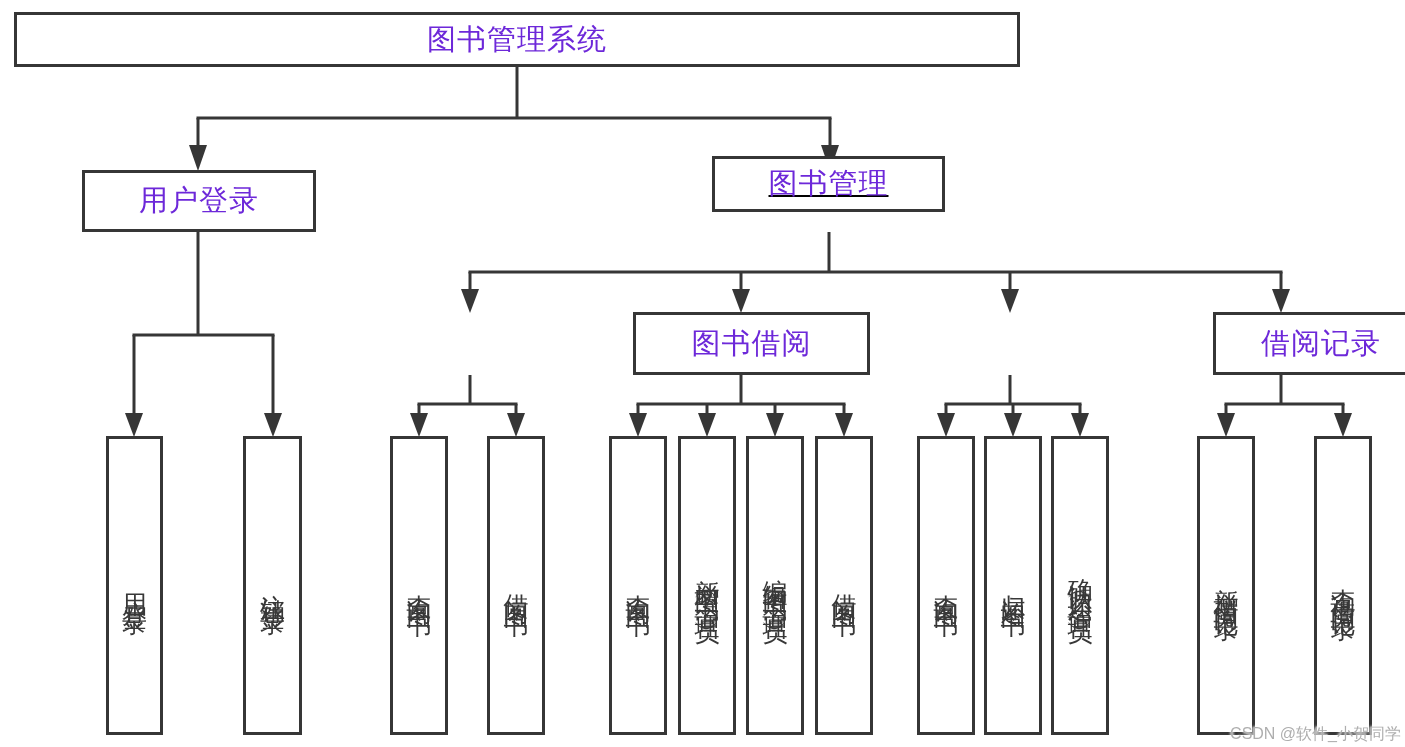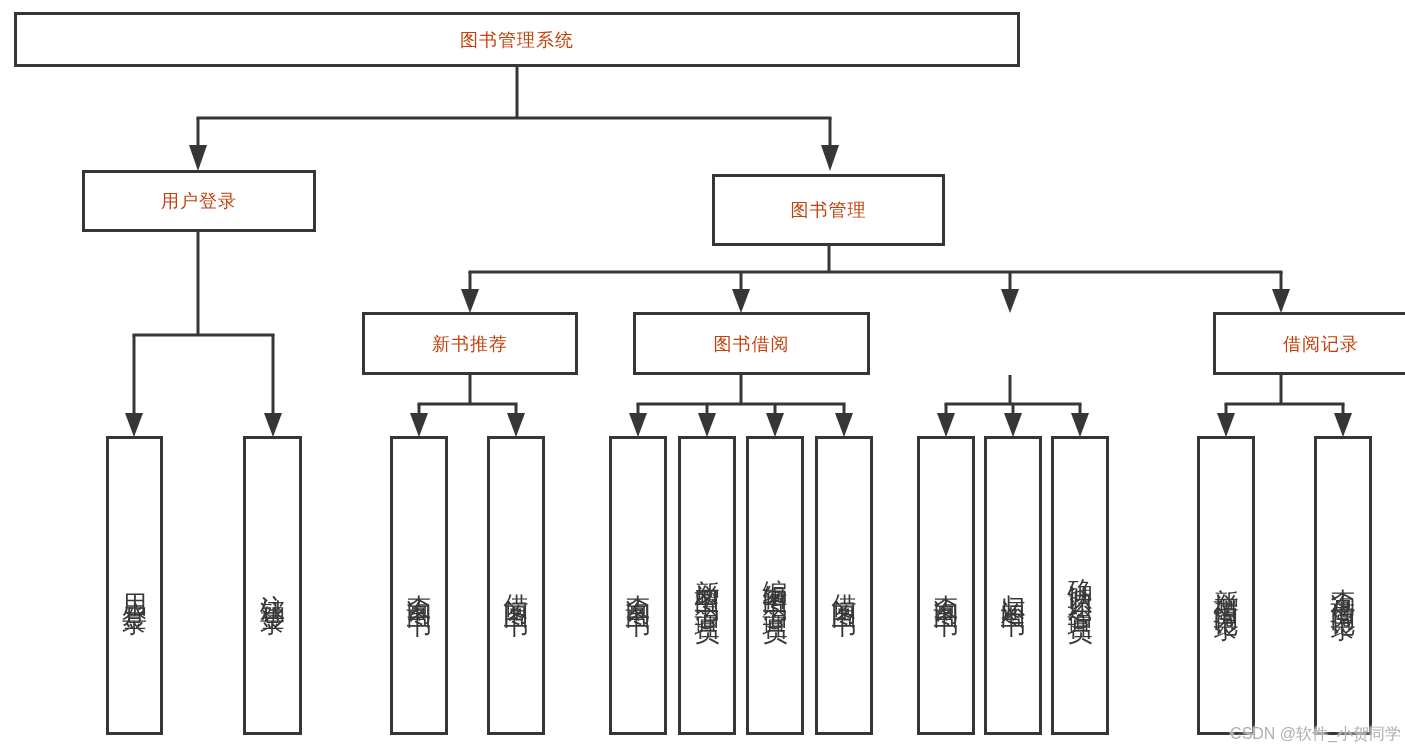--- a/index.html
+++ b/index.html
@@ -25,41 +25,41 @@
     position: absolute;
     box-sizing: border-box;
     background: #ffffff;
     border: 3px solid #363636;
     display: flex;
     align-items: center;
     justify-content: center;
     z-index: 1;
   }
   .hlabel {
-    font-size: 18px;
-    color: #c2410c;
+    font-size: 29px;
+    color: #6d28d9;
     letter-spacing: 1px;
     white-space: nowrap;
   }
   .leaf {
     top: 436px;
     height: 299px;
   }
   .vlabel {
     writing-mode: vertical-rl;
     text-orientation: mixed;
     font-size: 25px;
     letter-spacing: 6px;
     color: #383838;
     line-height: 1;
   }
   
   .n-root  { left: 14px;  top: 12px;  width: 1006px; height: 55px; }
   .n-login { left: 82px;  top: 170px; width: 234px;  height: 62px; }
-  .n-mgmt  { left: 712px; top: 174px; width: 233px;  height: 72px; }
+  .n-mgmt  { left: 712px; top: 156px; width: 233px;  height: 56px; text-decoration: underline; }
   .n-l3    { top: 312px; height: 63px; }
   .n-nb    { left: 362px;  width: 216px; }
   .n-bb    { left: 633px;  width: 237px; }
   .n-cb    { left: 902px;  width: 216px; }
   .n-br    { left: 1173px; width: 216px; margin-left: 40px; }
   .lf-user    { left: 106px;  width: 57px; }
   .lf-logout  { left: 243px;  width: 59px; }
   .lf-nbq     { left: 390px;  width: 58px; }
   .lf-nbb     { left: 487px;  width: 58px; }
   .lf-bbq     { left: 609px;  width: 58px; }
@@ -160,23 +160,20 @@
     <span class="hlabel">图书管理系统</span>
   </div>
 
   <div class="node n-login">
     <span class="hlabel">用户登录</span>
   </div>
   <div class="node n-mgmt">
     <span class="hlabel">图书管理</span>
   </div>
 
-  <div class="node n-l3 n-nb">
-    <span class="hlabel">新书推荐</span>
-  </div>
   <div class="node n-l3 n-bb">
     <span class="hlabel">图书借阅</span>
   </div>
   <div class="node n-l3 n-br">
     <span class="hlabel">借阅记录</span>
   </div>
 
   <div class="node leaf lf-user">
     <span class="vlabel">用户登录</span>
   </div>

